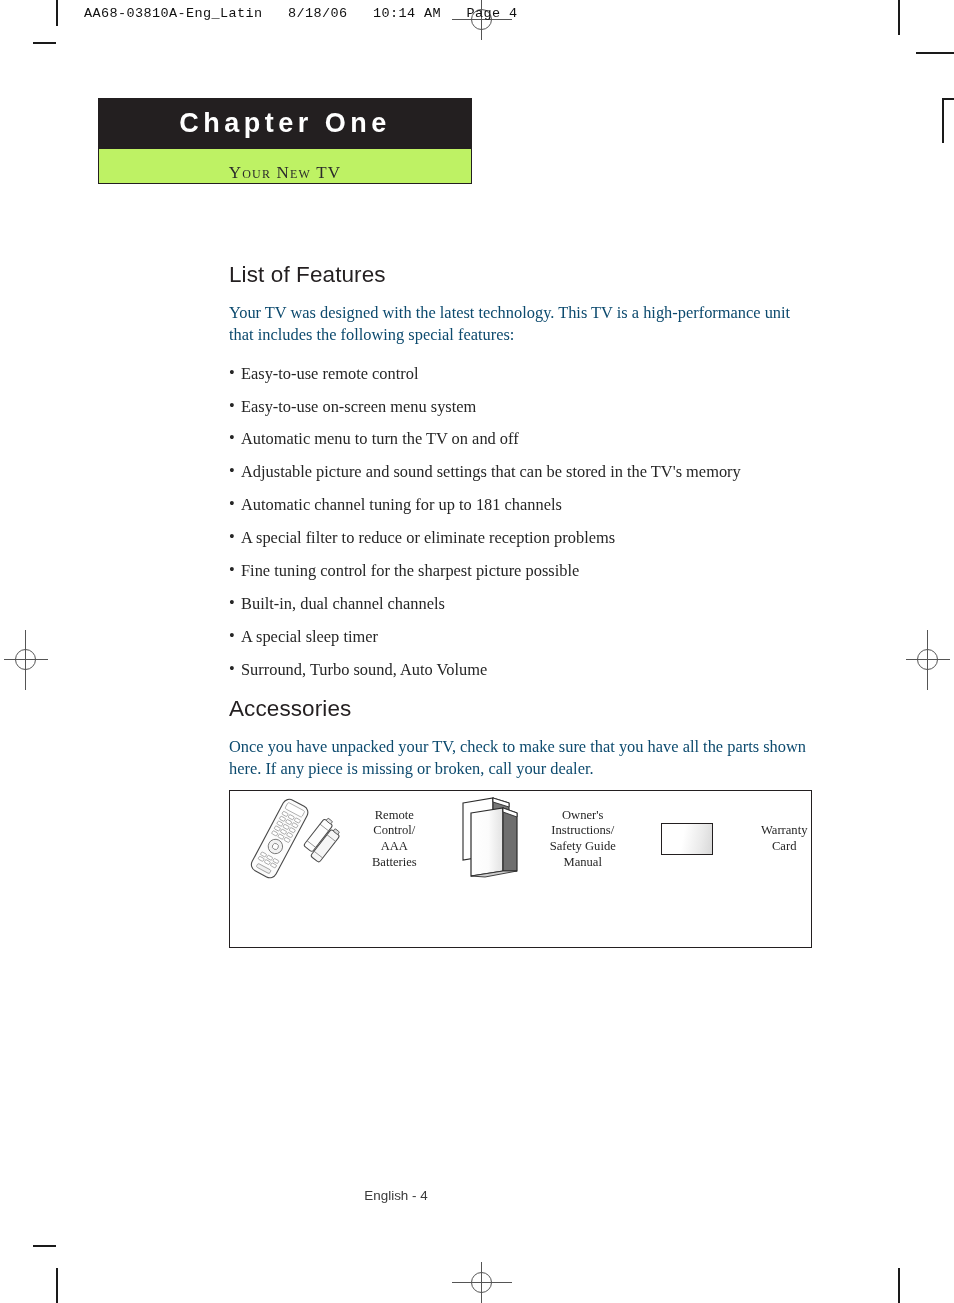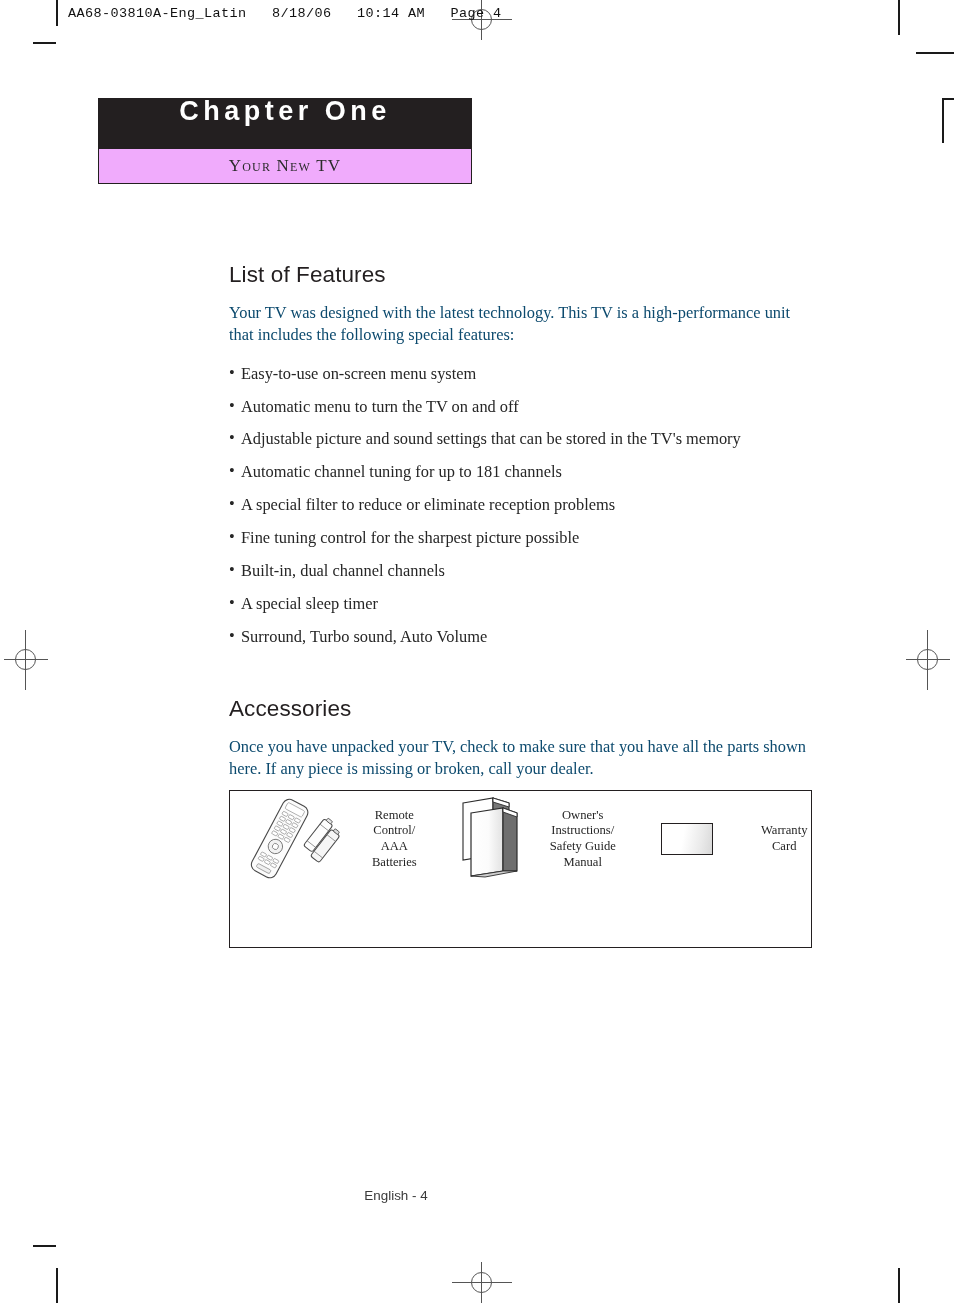--- a/index.html
+++ b/index.html
@@ -52,51 +52,53 @@
     align-items: center;
     border-left: 2px solid #1a1a1a;
     padding-left: 10px;
   }
   .slug-text {
     font-family: "Liberation Mono", "DejaVu Sans Mono", monospace;
     font-size: 13.5px;
     letter-spacing: 0.4px;
     color: #111;
     white-space: pre;
+    margin-left: 16px;
   }
 
   
   .chapter-block {
     position: absolute;
     left: 98px;
     top: 98px;
     width: 374px;
   }
   .chapter-bar {
     background: #231f20;
     height: 51px;
     display: flex;
+    align-items: center;
     justify-content: center;
   }
   .chapter-title {
     color: #ffffff;
     font-family: "Liberation Sans", sans-serif;
     font-weight: bold;
     font-size: 27px;
     letter-spacing: 4.5px;
     line-height: 1;
   }
   .chapter-sub-box {
     border: 1.5px solid #231f20;
     border-top: none;
     height: 34px;
     display: flex;
-    align-items: center;
+    align-items: flex-end;
     justify-content: center;
-    background: #f0abfc;
+    background: #bef264;
   }
   .chapter-sub {
     font-family: "Liberation Serif", serif;
     font-variant: small-caps;
     font-size: 17px;
     letter-spacing: 1.2px;
     color: #2b2b2b;
   }
 
   
@@ -258,20 +260,21 @@
   </div>
   <div class="chapter-sub-box">
     <span class="chapter-sub">Your New TV</span>
   </div>
 </div>
 
 <div class="content">
   <h2 class="section-heading">List of Features</h2>
   <p class="body-text">Your TV was designed with the latest technology. This TV is a high-performance unit that includes the following special features:</p>
   <ul class="feature-list">
+    <li>Easy-to-use remote control</li>
     <li>Easy-to-use on-screen menu system</li>
     <li>Automatic menu to turn the TV on and off</li>
     <li>Adjustable picture and sound settings that can be stored in the TV's memory</li>
     <li>Automatic channel tuning for up to 181 channels</li>
     <li>A special filter to reduce or eliminate reception problems</li>
     <li>Fine tuning control for the sharpest picture possible</li>
     <li>Built-in, dual channel channels</li>
     <li>A special sleep timer</li>
     <li>Surround, Turbo sound, Auto Volume</li>
   </ul>

